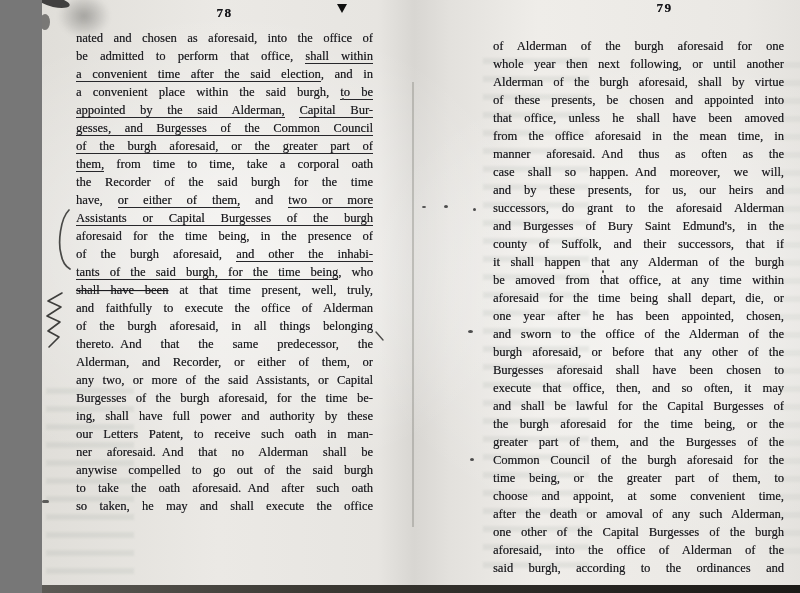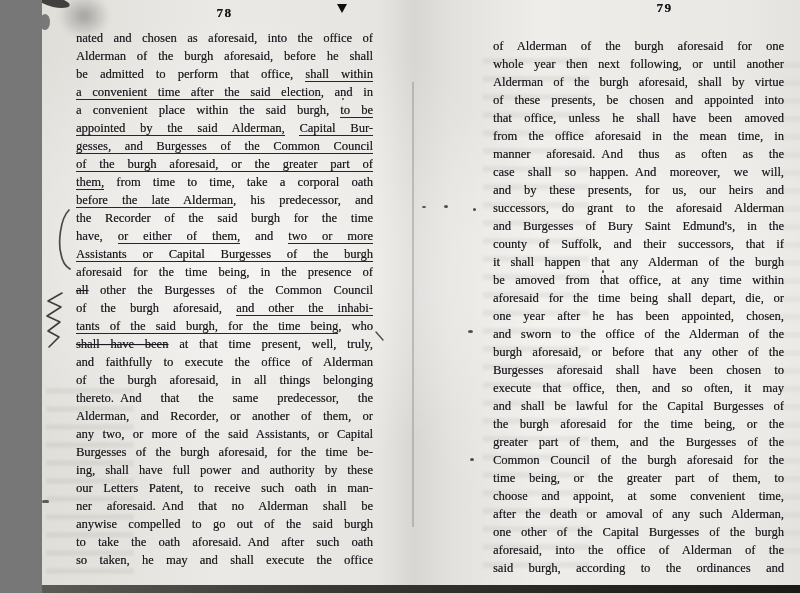--- a/index.html
+++ b/index.html
@@ -42,41 +42,38 @@
 
   <div class="fold"></div>
 
   <div class="pagenum" style="left:34px;width:297px;top:5px;">78</div>
   <div class="pagenum" style="left:477px;width:291px;top:0;text-align:center;">79</div>
 
   <div class="tri"></div>
 
   <div class="page-col" style="left:34px;top:29px;width:297px;">
       <div class="line"><span>nated and chosen as aforesaid, into the office of</span></div>
-      <div class="line"><span>Alderman of the burgh aforesaid, before he shall</span></div>
       <div class="line"><span>be admitted to perform that office, </span><span class="u">shall within</span></div>
       <div class="line"><span class="u">a convenient time after the said election</span><span>, and in</span></div>
       <div class="line"><span>a convenient place within the said burgh, </span><span class="u">to be</span></div>
       <div class="line"><span class="u">appointed by the said Alderman,</span><span> </span><span class="u">Capital Bur-</span></div>
       <div class="line"><span class="u">gesses, and Burgesses of the Common Council</span></div>
       <div class="line"><span class="u">of the burgh aforesaid, or the greater part of</span></div>
       <div class="line"><span class="u">them,</span><span> from time to time, take a corporal oath</span></div>
-      <div class="line"><span class="u">before the late Alderman</span><span>, his predecessor, and</span></div>
       <div class="line"><span>the Recorder of the said burgh for the time</span></div>
       <div class="line"><span>have, </span><span class="u">or either of them,</span><span> and </span><span class="u">two or more</span></div>
       <div class="line"><span class="u">Assistants or Capital Burgesses of the burgh</span></div>
       <div class="line"><span>aforesaid for the time being, in the presence of</span></div>
-      <div class="line"><span class="s">all</span><span> other the Burgesses of the Common Council</span></div>
       <div class="line"><span>of the burgh aforesaid, </span><span class="u">and other the inhabi-</span></div>
       <div class="line"><span class="u">tants of the said burgh, for the time being</span><span>, who</span></div>
       <div class="line"><span class="s">shall have been</span><span> at that time present, well, truly,</span></div>
       <div class="line"><span>and faithfully to execute the office of Alderman</span></div>
       <div class="line"><span>of the burgh aforesaid, in all things belonging</span></div>
       <div class="line"><span>thereto. And that the same predecessor, the</span></div>
-      <div class="line"><span>Alderman, and Recorder, or another of them, or</span></div>
+      <div class="line"><span>Alderman, and Recorder, or either of them, or</span></div>
       <div class="line"><span>any two, or more of the said Assistants, or Capital</span></div>
       <div class="line"><span>Burgesses of the burgh aforesaid, for the time be-</span></div>
       <div class="line"><span>ing, shall have full power and authority by these</span></div>
       <div class="line"><span>our Letters Patent, to receive such oath in man-</span></div>
       <div class="line"><span>ner aforesaid. And that no Alderman shall be</span></div>
       <div class="line"><span>anywise compelled to go out of the said burgh</span></div>
       <div class="line"><span>to take the oath aforesaid. And after such oath</span></div>
       <div class="line"><span>so taken, he may and shall execute the office</span></div>
     </div>
 

